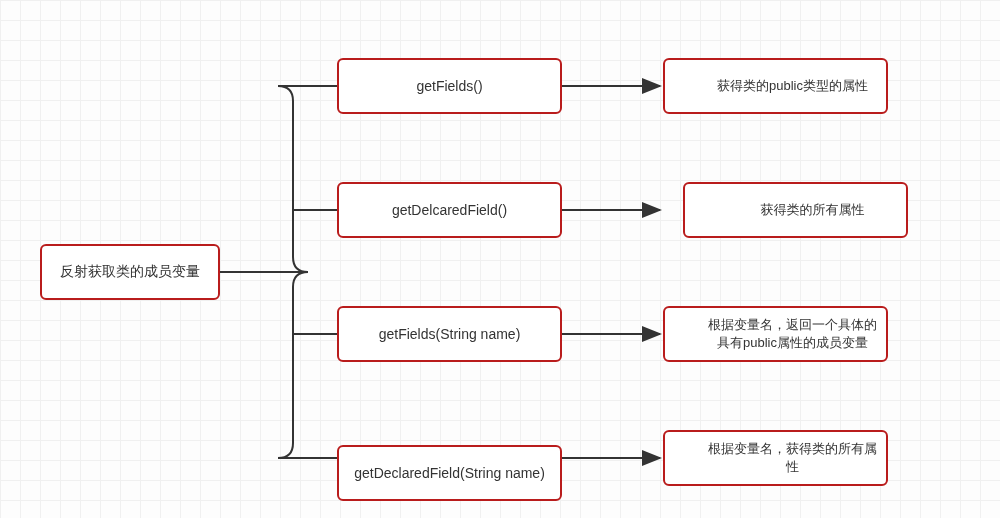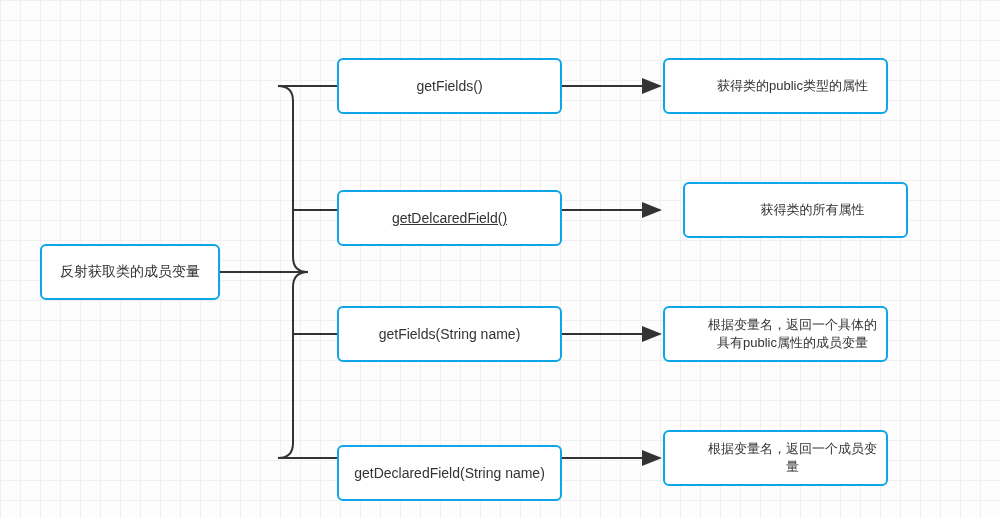--- a/index.html
+++ b/index.html
@@ -11,21 +11,21 @@
       background-color: #fdfdfd;
       background-image:
         linear-gradient(#f0f0f0 1px, transparent 1px),
         linear-gradient(90deg, #f0f0f0 1px, transparent 1px);
       background-size: 20px 20px;
       overflow: hidden;
     }
     .node {
       position: absolute;
       background: #fff;
-      border: 2px solid #0ea5e9;
+      border: 2px solid #b91c1c;
       border-radius: 6px;
       display: flex;
       align-items: center;
       justify-content: center;
       text-align: center;
       font-size: 14px;
       color: #333;
       padding: 4px 8px;
     }
     .root-node {
@@ -41,21 +41,21 @@
       height: 56px;
     }
     .desc-node {
       left: 663px;
       width: 225px;
       height: 56px;
       font-size: 13px;
       padding-left: 42px;
     }
     .m1 { top: 58px; }
-    .m2 { top: 190px; text-decoration: underline; }
+    .m2 { top: 182px; }
     .m3 { top: 306px; }
     .m4 { top: 430px; margin-top: 15px; }
     .d1 { top: 58px; }
     .d2 { top: 182px; margin-left: 20px; }
     .d3 { top: 306px; justify-content: flex-end; }
     .d4 { top: 430px; }
     svg.connectors {
       position: absolute;
       inset: 0;
       width: 1000px;
@@ -114,14 +114,14 @@
 <div class="node desc-node d1">
   <span>获得类的public类型的属性</span>
 </div>
 <div class="node desc-node d2">
   <span>获得类的所有属性</span>
 </div>
 <div class="node desc-node d3">
   <span>根据变量名，返回一个具体的具有public属性的成员变量</span>
 </div>
 <div class="node desc-node d4">
-  <span>根据变量名，返回一个成员变量</span>
+  <span>根据变量名，获得类的所有属性</span>
 </div>
 
 </body></html>

